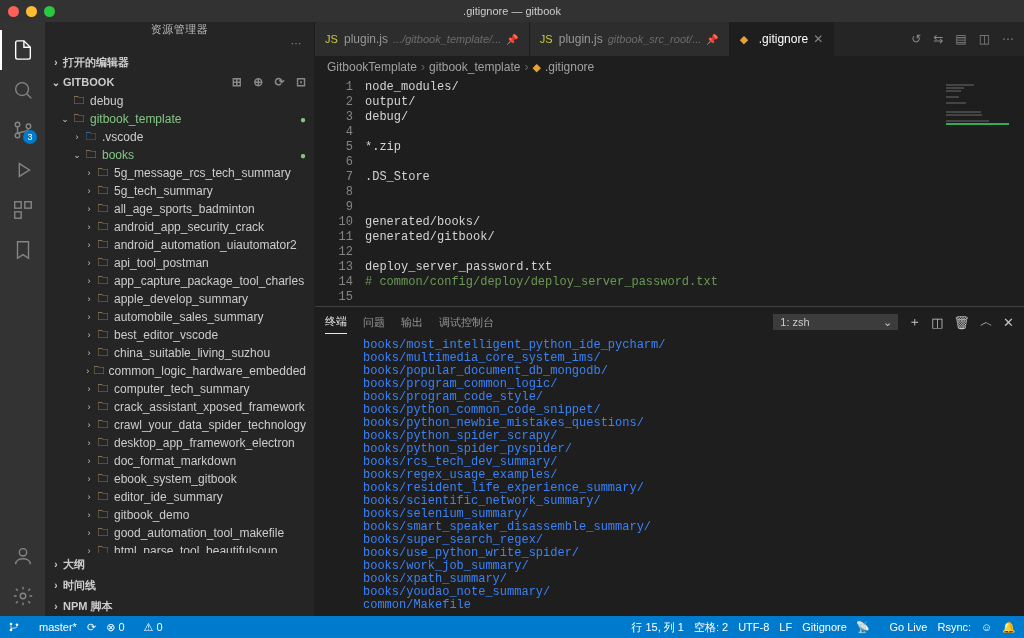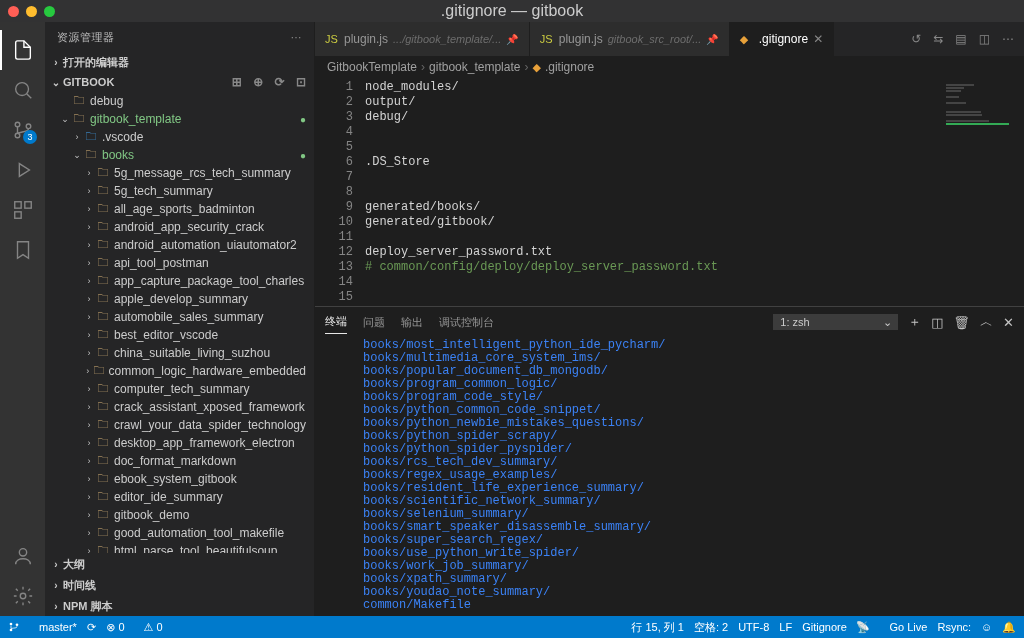--- a/index.html
+++ b/index.html
@@ -20,21 +20,21 @@
   display: flex;
   align-items: center;
   padding: 0 8px;
   position: relative;
 }
 .traffic-lights { display: flex; gap: 7px; }
 .traffic-light { width: 11px; height: 11px; border-radius: 50%; }
 .tl-red { background: #ff5f56; }
 .tl-yellow { background: #ffbd2e; }
 .tl-green { background: #27c93f; }
-.title-text { position: absolute; left: 50%; transform: translateX(-50%); color: #cccccc; font-size: 16px; }
+.title-text { position: absolute; left: 50%; transform: translateX(-50%); color: #cccccc; font-size: 11px; }
 .main-container { flex: 1; display: flex; min-height: 0; }
 .activitybar {
   width: 45px;
   background: #333333;
   display: flex;
   flex-direction: column;
   align-items: center;
   padding-top: 8px;
 }
 .activity-item {
@@ -82,20 +82,21 @@
   border-right: 1px solid #1e1e1e;
 }
 .sidebar-title {
   height: 30px;
   display: flex;
   align-items: center;
   padding: 0 12px;
   font-size: 11px;
   color: #bbbbbb;
   letter-spacing: 0.5px;
+  flex-direction: column;
 }
 .sidebar-title .actions { margin-left: auto; color: #888; }
 .sidebar-section-header {
   height: 20px;
   display: flex;
   align-items: center;
   padding: 0 4px;
   font-size: 11px;
   color: #cccccc;
   font-weight: 600;
@@ -565,21 +566,21 @@
           <div>7</div>
           <div>8</div>
           <div>9</div>
           <div>10</div>
           <div>11</div>
           <div>12</div>
           <div>13</div>
           <div>14</div>
           <div>15</div>
         </div>
-      <div class="code" id="code"><div>node_modules/</div><div>output/</div><div>debug/</div><div> </div><div> </div><div>.DS_Store</div><div> </div><div> </div><div>generated/books/</div><div>generated/gitbook/</div><div> </div><div>deploy_server_password.txt</div><div><span class="comment"># common/config/deploy/deploy_server_password.txt</span></div><div> </div></div>
+      <div class="code" id="code"><div>node_modules/</div><div>output/</div><div>debug/</div><div> </div><div>*.zip</div><div> </div><div>.DS_Store</div><div> </div><div> </div><div>generated/books/</div><div>generated/gitbook/</div><div> </div><div>deploy_server_password.txt</div><div><span class="comment"># common/config/deploy/deploy_server_password.txt</span></div><div> </div></div>
       <div class="minimap">
         <div class="minimap-content">
           <div class="minimap-line" style="width:40%"></div>
           <div class="minimap-line" style="width:25%"></div>
           <div class="minimap-line" style="width:22%"></div>
           <div class="minimap-line" style="width:0%"></div>
           <div class="minimap-line" style="width:18%"></div>
           <div class="minimap-line" style="width:0%"></div>
           <div class="minimap-line" style="width:28%"></div>
           <div class="minimap-line" style="width:0%"></div>

